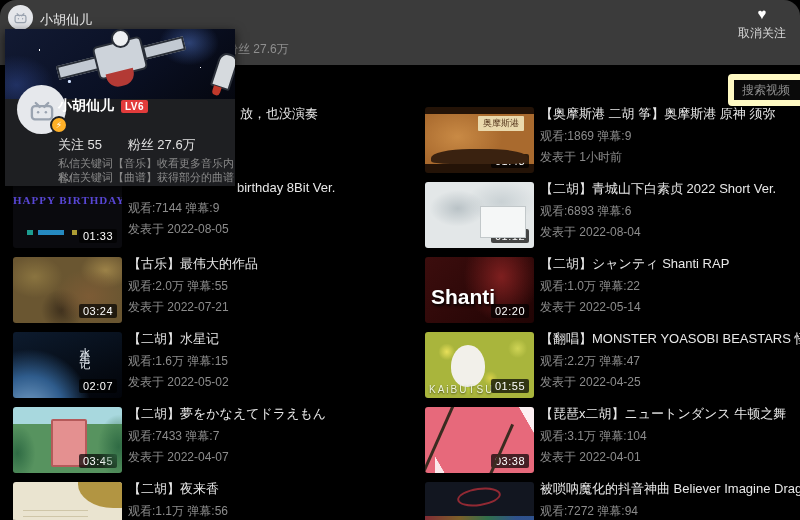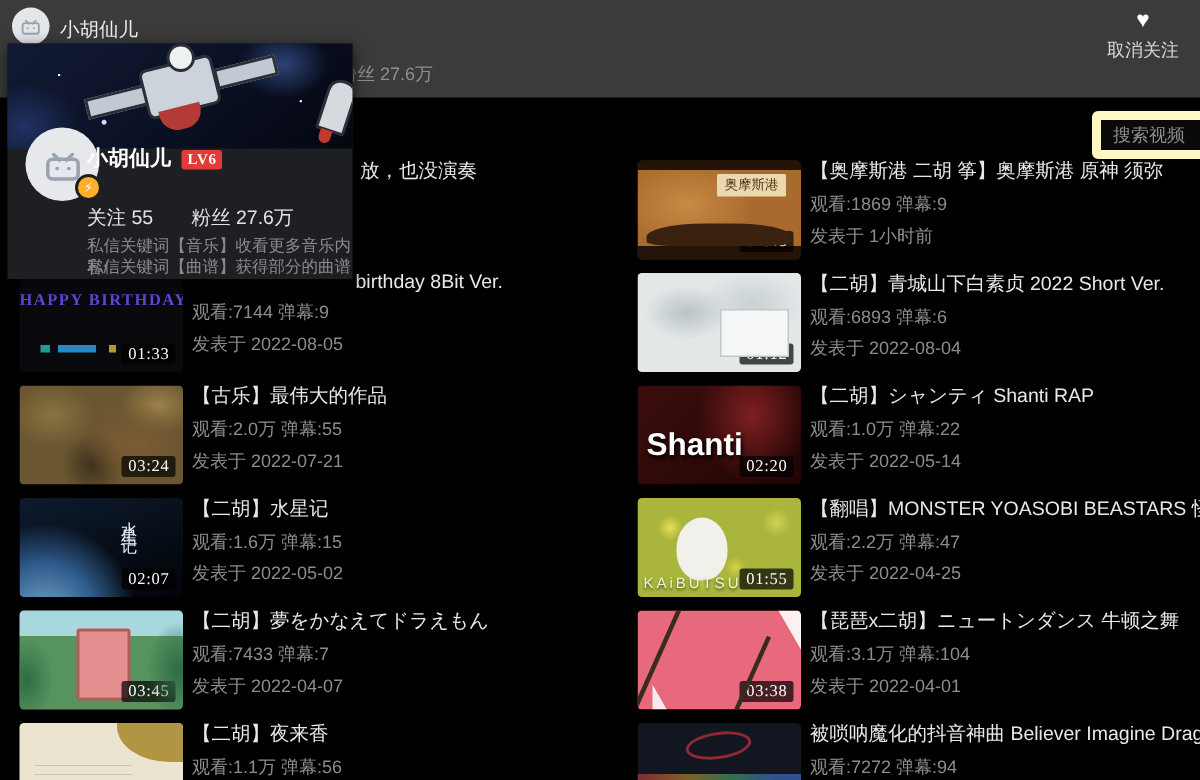--- a/index.html
+++ b/index.html
@@ -1,17 +1,17 @@
 <!DOCTYPE html>
 <html><head>
 <meta charset="utf-8">
 <style>
   html,body{margin:0;padding:0;background:#000;}
   .screen{position:relative;width:800px;height:520px;background:#000;overflow:hidden;
-          font-family:"Liberation Sans","DejaVu Sans",sans-serif;}
+          font-family:"Liberation Sans","DejaVu Sans",sans-serif;border-radius:16px;}
 
   
   .header{position:absolute;left:0;top:0;width:800px;height:65px;background:#3b3b3b;}
   .hdr-avatar{position:absolute;left:8px;top:5px;width:25px;height:25px;border-radius:50%;
               background:#e4e6ea;display:flex;align-items:center;justify-content:center;cursor:pointer;}
   .hdr-name{position:absolute;left:40px;top:11px;font-size:13px;color:#efefef;cursor:pointer;}
   .hdr-followers{position:absolute;left:226px;top:41px;font-size:12px;color:#8f8f8f;}
   .unfollow{position:absolute;right:12px;top:6px;width:52px;text-align:center;cursor:pointer;}
   .unfollow .heart{font-size:15px;color:#ffffff;line-height:16px;}
   .unfollow .ulabel{font-size:12px;color:#d6d6d6;margin-top:3px;}
@@ -22,21 +22,21 @@
   .search::placeholder{color:#8d8d8d;}
 
   
   .row{position:absolute;width:380px;height:70px;cursor:pointer;}
   .thumb{position:absolute;left:0;top:2px;width:109px;height:66px;border-radius:3px;overflow:hidden;}
   .meta{position:absolute;left:115px;top:0;width:265px;}
   .title{font-size:13px;color:#e8e8e8;white-space:nowrap;overflow:hidden;}
   .stats{margin-top:5px;font-size:12px;color:#8c8c8c;}
   .date{margin-top:4px;font-size:12px;color:#8c8c8c;}
   .duration{position:absolute;right:5px;bottom:5px;background:rgba(0,0,0,.7);color:#fff;
-            font-size:11px;padding:1px 4px;border-radius:2px;letter-spacing:.5px;font-family:Liberation Serif, serif;}
+            font-size:11px;padding:1px 4px;border-radius:2px;letter-spacing:.5px;}
   .duration:empty,.stats:empty,.date:empty,.tt:empty{display:none;}
   .offset1 .title{padding-left:112px;}
   .offset2 .title{padding-left:109px;}
   .tt{position:absolute;white-space:nowrap;}
 
   
   .t-l1{background:#17181c;}
   .t-l2{background:#0a0a0e;}
   .t-l2 .tt{top:12px;width:100%;text-align:center;color:#5a48d8;font-family:"Liberation Serif","DejaVu Serif",serif;
             font-size:11px;letter-spacing:1px;font-weight:bold;}
@@ -113,21 +113,21 @@
         border:2px solid #2a2f38;border-radius:9px 9px 2px 2px;transform:rotate(18deg);}
   .rocket::after{content:"";position:absolute;left:2px;bottom:-10px;width:8px;height:9px;background:#c0392b;
         border-radius:0 0 4px 4px;}
   .card-avatar{position:absolute;left:12px;top:56px;width:49px;height:49px;border-radius:50%;
         background:#e6e8ec;display:flex;align-items:center;justify-content:center;cursor:pointer;}
   .charge-badge{position:absolute;right:-2px;bottom:0;width:14px;height:14px;border-radius:50%;
         background:#ffb027;color:#fff;font-size:9px;line-height:14px;text-align:center;border:2px solid #1e1f22;}
   .card-name-row{position:absolute;left:53px;top:68px;display:flex;align-items:center;}
   .card-name{font-size:14px;font-weight:bold;color:#ffffff;cursor:pointer;}
   .lv{background:#e23b3b;color:#fff;font-size:10px;font-weight:bold;padding:1px 4px;border-radius:2px;
-        margin-left:7px;letter-spacing:.5px;font-family:Liberation Serif, serif;}
+        margin-left:7px;letter-spacing:.5px;}
   .honor{position:absolute;left:53px;top:89px;font-size:12px;color:#bdbdbd;}
   .cstats{position:absolute;left:53px;top:107px;font-size:13px;color:#e2e2e2;}
   .cstats .gap{margin-left:22px;}
   .sig1{position:absolute;left:53px;top:127px;font-size:11px;color:#8a8a8a;}
   .sig2{position:absolute;left:53px;top:141px;font-size:11px;color:#8a8a8a;}
 
   .tvface{display:block;}
 </style>
 </head>
 <body>

